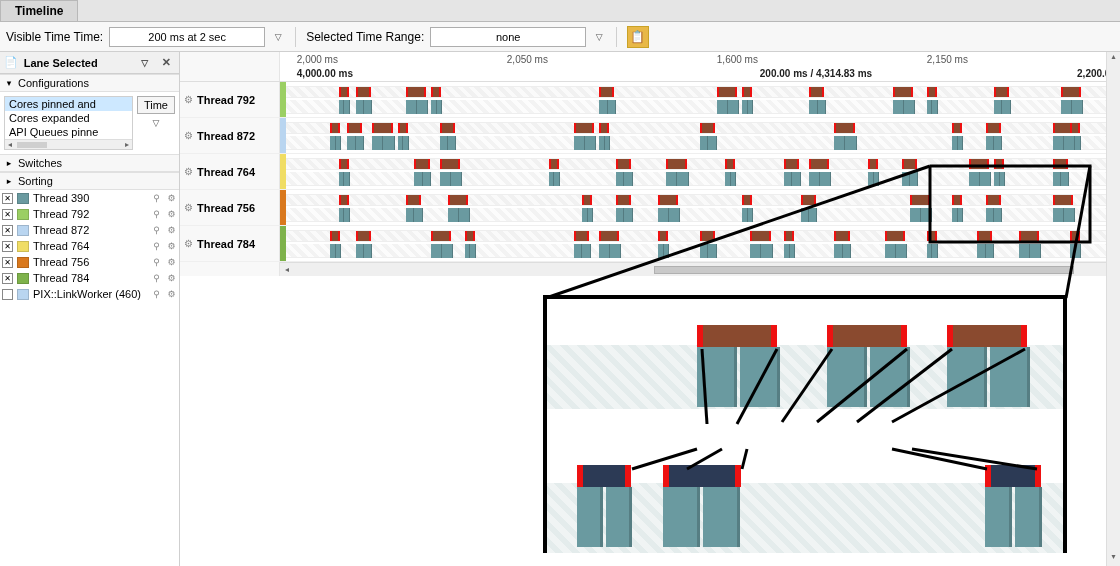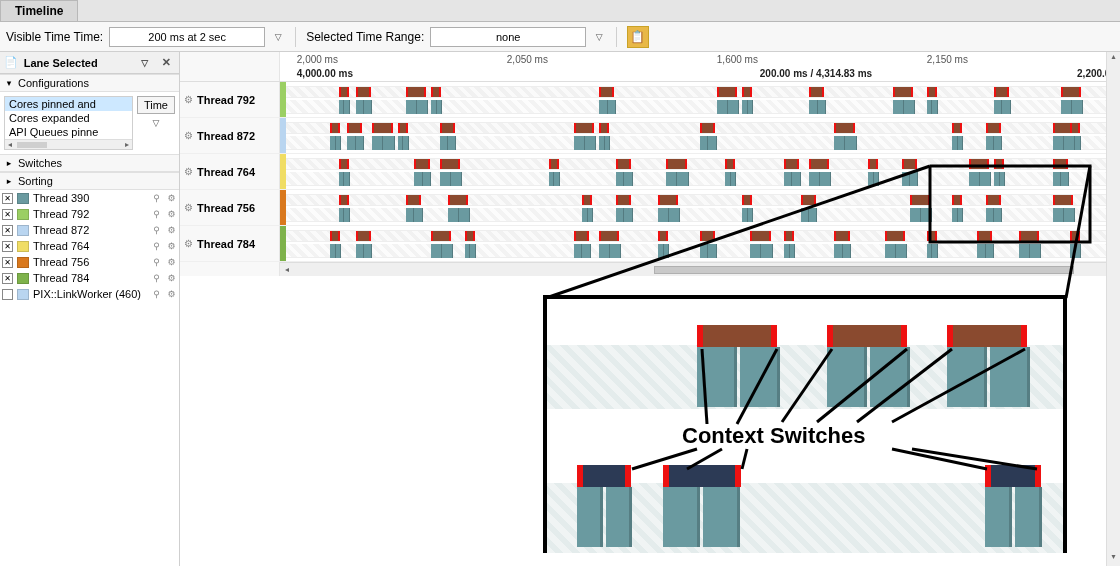--- a/index.html
+++ b/index.html
@@ -756,21 +756,20 @@
     <div class="zev-body" style="left:59px; top:188px;width:26px"></div>
 
     <div class="zev-cap dark" style="left:116px;top:166px;width:78px"></div>
     <div class="zev-body" style="left:116px;top:188px;width:37px"></div>
     <div class="zev-body" style="left:156px;top:188px;width:37px"></div>
 
     <div class="zev-cap dark" style="left:438px;top:166px;width:56px"></div>
     <div class="zev-body" style="left:438px;top:188px;width:27px"></div>
     <div class="zev-body" style="left:468px;top:188px;width:27px"></div>
 
-    <div class="anno">Context Switches</div>
 
     <svg class="rays" width="524" height="258">
       <g stroke="#000" stroke-width="3" fill="none">
         <line x1="160" y1="125" x2="155" y2="50"></line>
         <line x1="190" y1="125" x2="230" y2="50"></line>
         <line x1="235" y1="123" x2="285" y2="50"></line>
         <line x1="270" y1="123" x2="360" y2="50"></line>
         <line x1="310" y1="123" x2="405" y2="50"></line>
         <line x1="345" y1="123" x2="478" y2="50"></line>
         <line x1="150" y1="150" x2="85" y2="170"></line>

